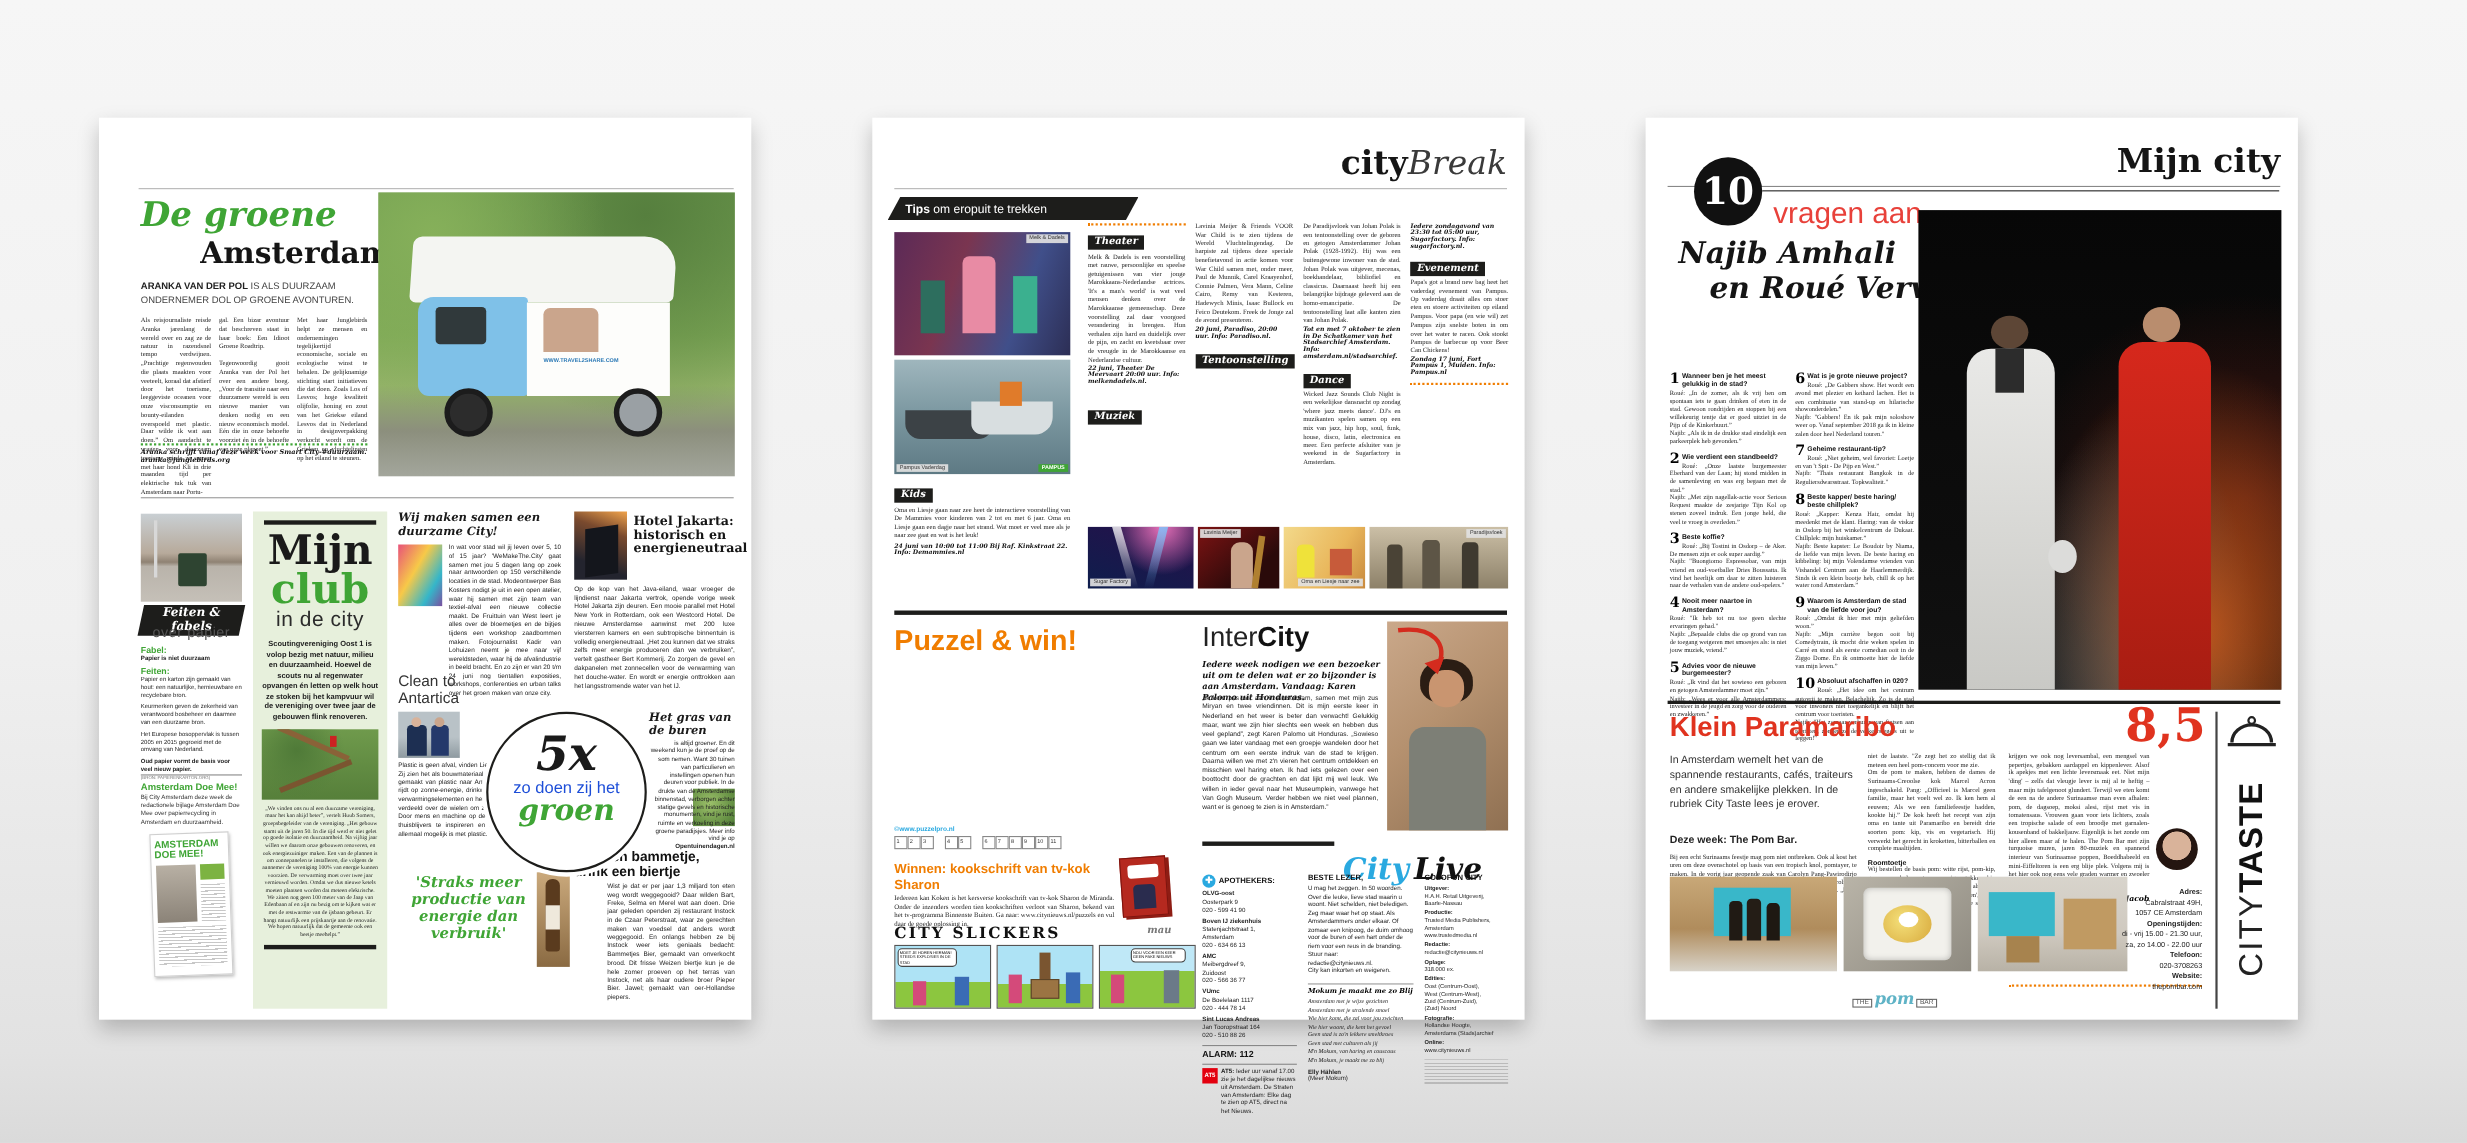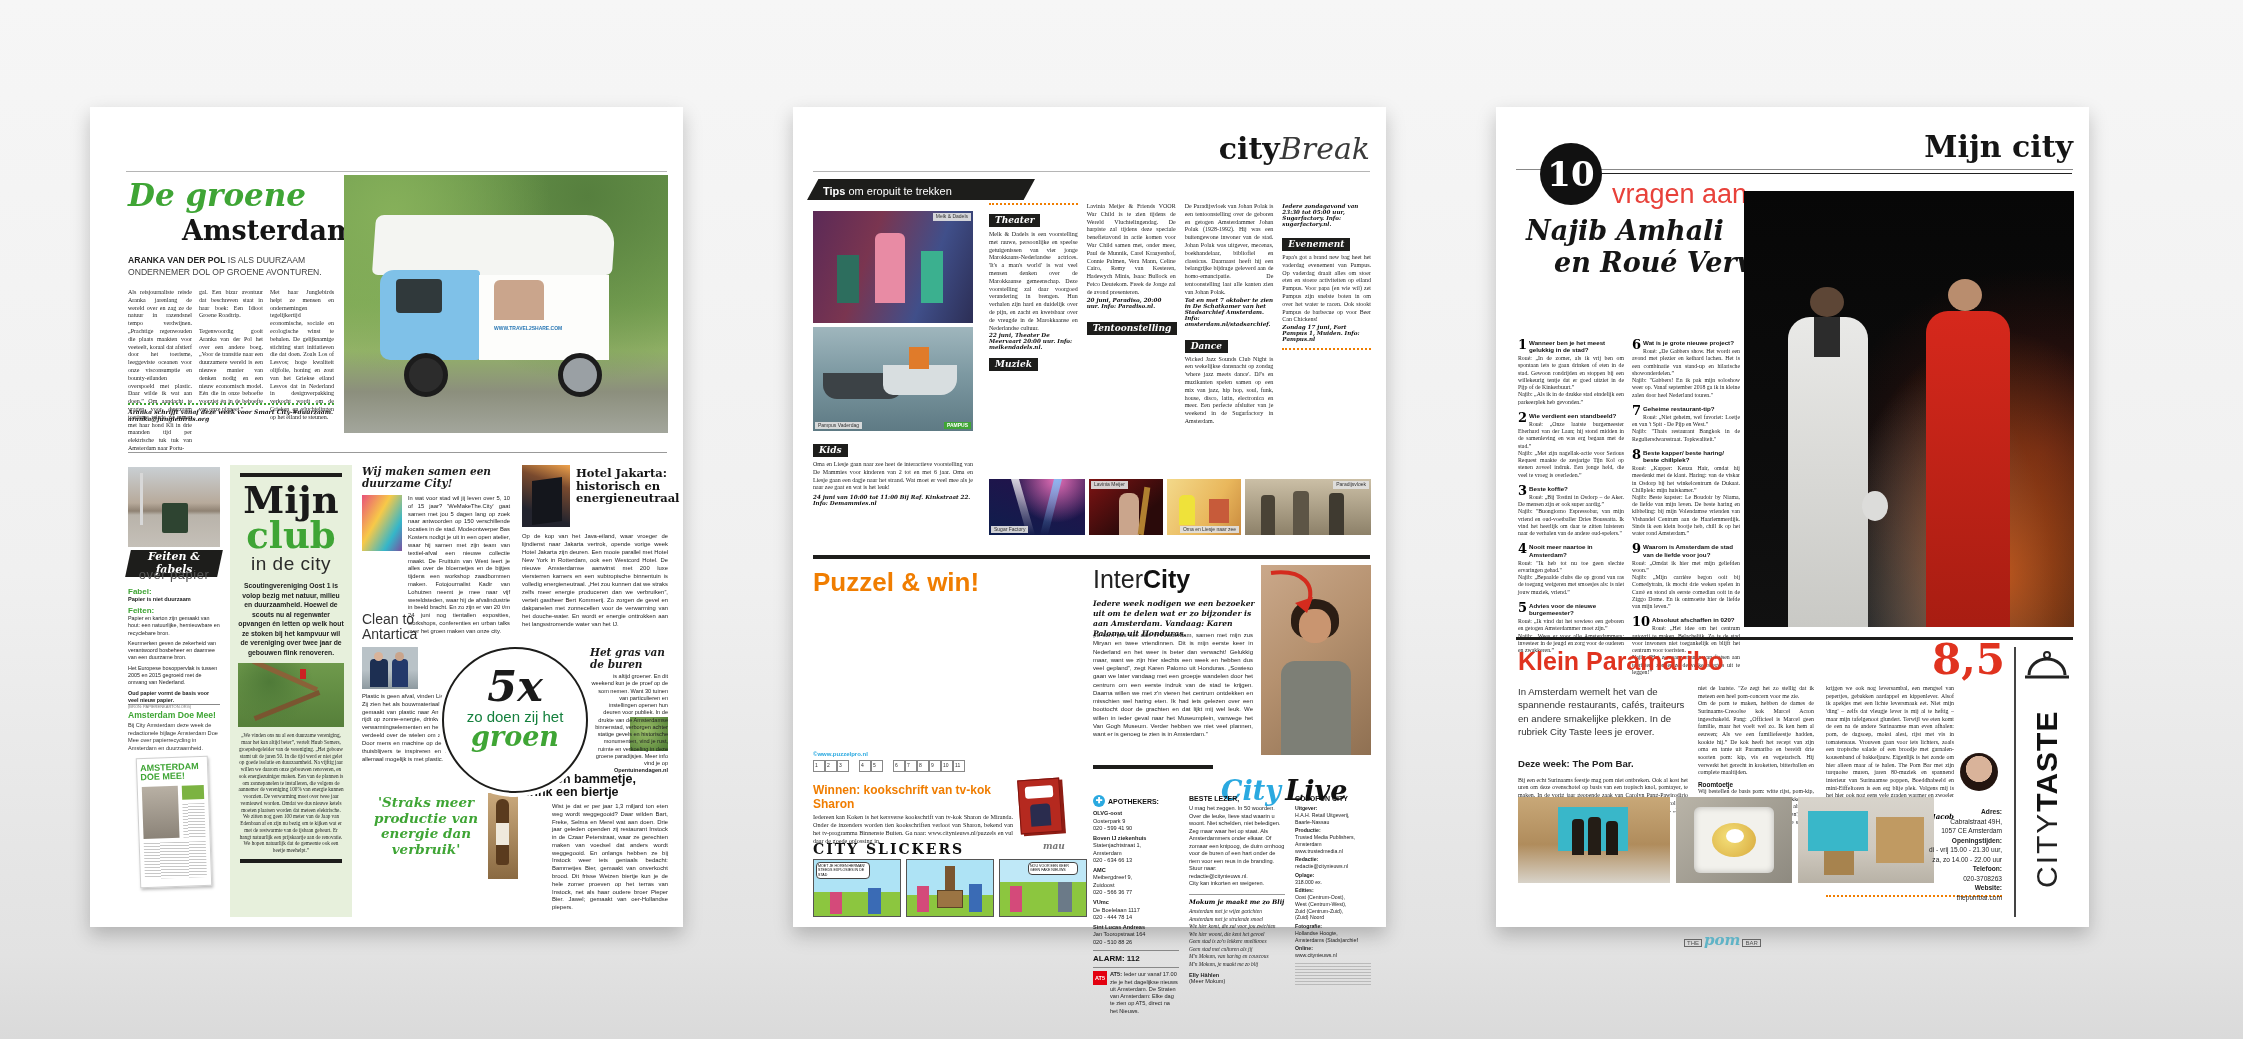--- a/index.html
+++ b/index.html
@@ -130,21 +130,21 @@
     </div>
     <div class="abs" style="left:272px;top:586px;width:148px;font-size:5.8px;line-height:1.35;color:#222;text-align:justify;">Plastic is geen afval, vinden Liesbeth en Edwin ter Velde. Zij zien het als bouwmateriaal en willen met een voertuig gemaakt van plastic naar Antarctica rijden. De machine rijdt op zonne-energie, drinkwater wordt gesmolten door verwarmingselementen en het gewicht van de auto wordt verdeeld over de wielen om zo zuinig mogelijk te rijden. Door mens en machine op de proef te stellen hopen ze thuisblijvers te inspireren en informeren over wat er allemaal mogelijk is met plastic.</div>
     <div class="abs scr" style="left:278px;top:688px;width:116px;font-size:13.5px;color:#3fa535;text-align:center;line-height:1.15;">'Straks meer productie van energie dan verbruik'</div>
     <div class="ph" style="left:398px;top:686px;width:30px;height:86px;background:linear-gradient(#caa97c,#8a6a42);">
       <div class="abs" style="left:8px;top:6px;width:13px;height:66px;background:#5a3b1e;border-radius:6px 6px 3px 3px;"></div>
       <div class="abs" style="left:8px;top:30px;width:13px;height:22px;background:#efe9dc;"></div>
     </div>
 
     <div class="abs" style="left:352px;top:540px;width:142px;height:142px;border:2px solid #1d1d1b;border-radius:50%;background:#fff;box-shadow:0 0 0 4px #fff;text-align:center;z-index:5;">
       <div class="didot" style="font-size:43px;font-style:italic;line-height:1;margin-top:16px;color:#1a1a1a;">5x</div>
-      <div style="font-weight:300;font-size:15px;color:#15803d;">zo doen zij het</div>
+      <div style="font-weight:300;font-size:15px;color:#1d4ed8;">zo doen zij het</div>
       <div class="scr" style="font-size:27px;color:#3fa535;line-height:.9;">groen</div>
     </div>
 
     <div class="ph" style="left:432px;top:358px;width:48px;height:62px;background:linear-gradient(200deg,#f0a34c 0%,#7a4a2e 30%,#23242e 75%);">
       <div class="abs" style="left:10px;top:14px;width:30px;height:44px;background:#14161c;transform:skewY(-8deg);"></div>
     </div>
     <div class="abs didot" style="left:486px;top:360px;width:92px;font-size:11.5px;line-height:1.1;color:#151515;">Hotel Jakarta: historisch en energieneutraal</div>
     <div class="abs" style="left:432px;top:426px;width:146px;font-size:5.9px;line-height:1.35;color:#222;text-align:justify;">Op de kop van het Java-eiland, waar vroeger de lijndienst naar Jakarta vertrok, opende vorige week Hotel Jakarta zijn deuren. Een mooie parallel met Hotel New York in Rotterdam, ook een Westcord Hotel. De nieuwe Amsterdamse aanwinst met 200 luxe viersterren kamers en een subtropische binnentuin is volledig energieneutraal. „Het zou kunnen dat we straks zelfs meer energie produceren dan we verbruiken”, vertelt gastheer Bert Kommerij. Zo zorgen de gevel en dakpanelen met zonnecellen voor de verwarming van het douche-water. En wordt er energie onttrokken aan het langsstromende water van het IJ.</div>
     <div class="abs scr" style="left:500px;top:540px;width:80px;font-size:10.5px;color:#1a1a1a;line-height:1.1;">
       <span>Het gras van</span><br>
@@ -187,21 +187,21 @@
       <div style="width:160px;font-family:'Liberation Serif',serif;font-size:6px;line-height:1.3;text-align:justify;color:#222;margin-top:4px;">Oma en Liesje gaan naar zee heet de interactieve voorstelling van De Mammies voor kinderen van 2 tot en met 6 jaar. Oma en Liesje gaan een dagje naar het strand. Wat moet er veel mee als je naar zee gaat en wat is het leuk!</div>
       <div class="secinfo" style="margin-top:2px;width:160px;">24 juni van 10:00 tot 11:00 Bij Raf. Kinkstraat 22. Info: Demammies.nl</div>
     </div>
 
     <div class="abs" style="left:196px;top:96px;width:382px;display:flex;gap:9px;">
       <div style="width:89px;">
         <div class="doto" style="margin-bottom:4px;"></div>
         <span class="slab">Theater</span>
         <div class="bt" style="margin-top:4px;">Melk &amp; Dadels is een voorstelling met rauwe, persoonlijke en speelse getuigenissen van vier jonge Marokkaans-Nederlandse actrices. 'It's a man's world' is wat veel mensen denken over de Marokkaanse gemeenschap. Deze voorstelling zal daar voorgoed verandering in brengen. Hun verhalen zijn hard en duidelijk over de pijn, en zacht en kwetsbaar over de vreugde in de Marokkaanse en Nederlandse cultuur.</div>
         <div class="secinfo">22 juni, Theater De Meervaart 20:00 uur. Info: melkendadels.nl.</div>
-        <div style="margin-top:3px;text-decoration:underline;"><span class="slab">Muziek</span></div>
+        <div style="margin-top:18px;text-decoration:underline;"><span class="slab">Muziek</span></div>
       </div>
       <div style="width:89px;">
         <div class="bt">Lavinia Meijer &amp; Friends VOOR War Child is te zien tijdens de Wereld Vluchtelingendag. De harpiste zal tijdens deze speciale benefietavond in actie komen voor War Child samen met, onder meer, Paul de Munnik, Carel Kraayenhof, Connie Palmen, Vera Mann, Celine Cairo, Remy van Kesteren, Hadewych Minis, Isaac Bullock en Feico Deutekom. Freek de Jonge zal de avond presenteren.</div>
         <div class="secinfo">20 juni, Paradiso, 20:00 uur. Info: Paradiso.nl.</div>
         <div style="margin-top:8px;"><span class="slab">Tentoonstelling</span></div>
       </div>
       <div style="width:89px;">
         <div class="bt">De Paradijsvloek van Johan Polak is een tentoonstelling over de geboren en getogen Amsterdammer Johan Polak (1928-1992). Hij was een buitengewone inwoner van de stad. Johan Polak was uitgever, mecenas, boekhandelaar, bibliofiel en classicus. Daarnaast heeft hij een belangrijke bijdrage geleverd aan de homo-emancipatie. De tentoonstelling laat alle kanten zien van Johan Polak.</div>
         <div class="secinfo">Tot en met 7 oktober te zien in De Schatkamer van het Stadsarchief Amsterdam. Info: amsterdam.nl/stadsarchief.</div>
         <div style="margin-top:8px;"><span class="slab">Dance</span></div>
@@ -486,21 +486,21 @@
         <div class="abs" style="left:36px;top:26px;width:44px;height:34px;background:radial-gradient(circle at 40% 40%,#f4e07a,#d8a93c);border-radius:50%;"></div>
         <div class="abs" style="left:50px;top:32px;width:18px;height:14px;background:#fff;border-radius:50%;"></div>
       </div>
       <div class="ph" style="position:relative;width:136px;height:86px;background:linear-gradient(#d8d4cc 0%,#cfc9bf 60%,#b8b2a6 100%);">
         <div class="abs" style="left:10px;top:14px;width:60px;height:40px;background:#39b7c9;"></div>
         <div class="abs" style="left:78px;top:20px;width:48px;height:46px;background:#c09a62;"></div>
         <div class="abs" style="left:26px;top:54px;width:30px;height:24px;background:#a7834e;"></div>
       </div>
     </div>
 
-    <div class="abs" style="left:188px;top:792px;display:flex;align-items:baseline;gap:2px;margin-top:32px;">
+    <div class="abs" style="left:188px;top:792px;display:flex;align-items:baseline;gap:2px;">
       <span style="font-size:6px;border:1px solid #666;padding:0 2px;color:#555;">THE</span>
       <span class="scr" style="font-size:15px;color:#5fb3c6;">pom</span>
       <span style="font-size:6px;border:1px solid #666;padding:0 2px;color:#555;">BAR</span>
     </div>
     <div class="abs doto" style="left:330px;top:788px;width:176px;"></div>
     <div class="abs" style="left:330px;top:700px;width:176px;text-align:right;font-size:6.6px;line-height:1.45;color:#222;">
       <b>Adres:</b><br><span class="btp">Cabralstraat 49H,
 1057 CE Amsterdam</span><br>
       <b>Openingstijden:</b><br><span class="btp">di - vrij 15.00 - 21.30 uur,
 za, zo 14.00 - 22.00 uur</span><br>

